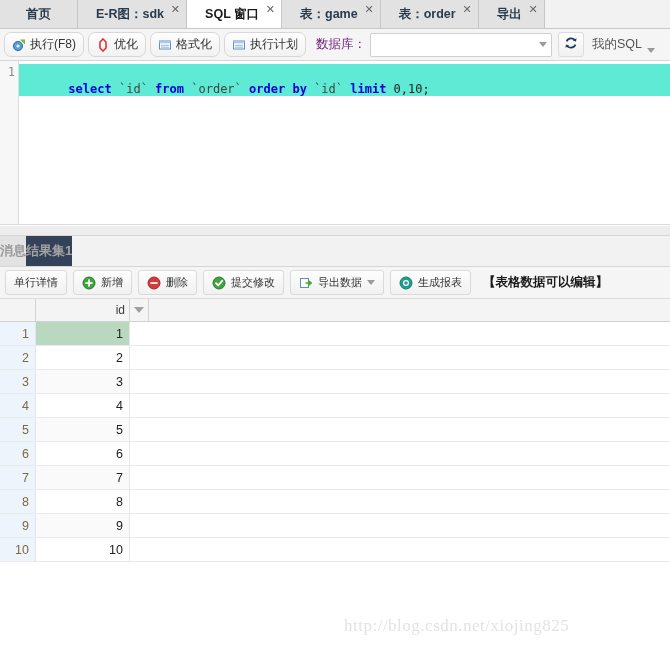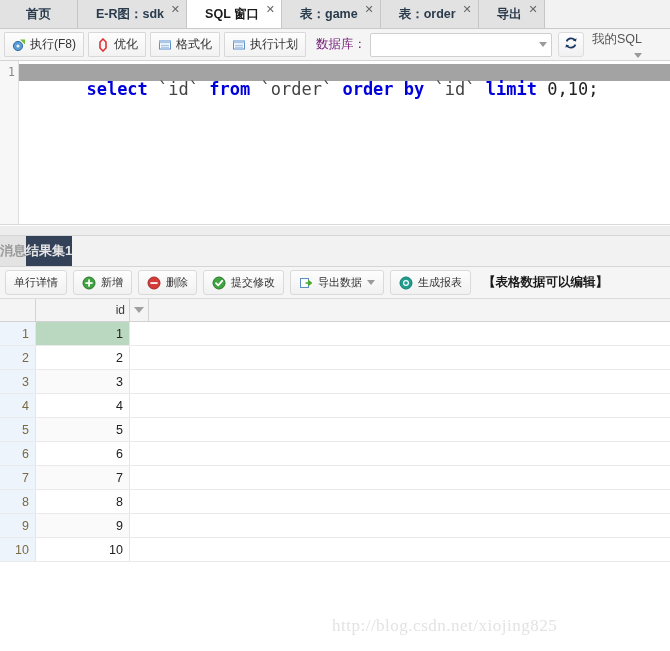--- a/index.html
+++ b/index.html
@@ -71,21 +71,21 @@
     padding: 0 4px;
     gap: 4px;
   }
   .tbtn {
     display: flex;
     align-items: center;
     gap: 4px;
     height: 23px;
     padding: 0 7px;
     border: 1px solid #d8d8d8;
-    border-radius: 1px;
+    border-radius: 7px;
     background: linear-gradient(#fdfdfd, #f2f2f2);
     font-size: 12px;
     color: #333;
     white-space: nowrap;
     cursor: default;
   }
   .tbtn .ico { display: inline-flex; width: 14px; height: 14px; align-items:center; justify-content:center; }
   .tb-label { font-size: 12px; }
   .db-label {
     margin-left: 6px;
@@ -122,21 +122,20 @@
     margin-left: 2px;
     cursor: default;
   }
   .mysql-btn {
     display: flex; align-items: flex-end; gap: 5px;
     margin-left: 4px;
     font-size: 12.5px;
     color: #555;
     white-space: nowrap;
     cursor: default;
-    flex-direction: column;
   }
 
   
   .editor {
     height: 163px;
     background: #ffffff;
     display: flex;
     position: relative;
     border-bottom: 1px solid #d9d9d9;
   }
@@ -154,26 +153,26 @@
     font-size: 11.5px;
     color: #888;
     line-height: 17px;
   }
   .code-area {
     flex: 1;
     position: relative;
     padding-top: 3px;
   }
   .code-line {
-    height: 17px;
+    height: 32px;
     line-height: 17px;
-    background: #a3a3a3;
+    background: #5eead4;
     padding-left: 6px;
     font-family: "DejaVu Sans Mono", "Liberation Mono", monospace;
-    font-size: 17px;
+    font-size: 12px;
     white-space: pre;
   }
   .kw { color: #0000dd; font-weight: bold; }
   .ident { color: #444; }
   .punct { color: #222; }
   .num { color: #222; }
 
   
   .splitter {
     height: 9px;
@@ -195,21 +194,21 @@
     align-items: center;
     padding: 0 0;
     font-size: 13px;
     font-weight: bold;
     color: #9a9a9a;
     background: #e3e3e3;
     cursor: default;
   }
   .rtab.active {
     background: #344259;
-    color: #e5e5e5;
+    color: #a3a3a3;
   }
 
   
   .gridtoolbar {
     height: 31px;
     background: #f5f5f5;
     border-bottom: 1px solid #dcdcdc;
     display: flex;
     align-items: center;
     padding: 0 5px;
@@ -314,21 +313,21 @@
     border-right: 1px solid #e6e6e6;
   }
   .grid-row.odd .cell { background: #fafafa; }
   .grid-row.even .cell { background: #ffffff; }
   .grid-row.selected .cell { background: #b9d8bf; }
   .row-rest { flex: 1; background: #ffffff; }
 
   
   .watermark {
     position: absolute;
-    left: 332px;
+    left: 344px;
     top: 616px;
     font-family: "Liberation Serif", "DejaVu Serif", serif;
     font-size: 17px;
     color: #e3e3e3;
     letter-spacing: 0.5px;
     white-space: nowrap;
     user-select: none;
   }
 </style>
 </head>

